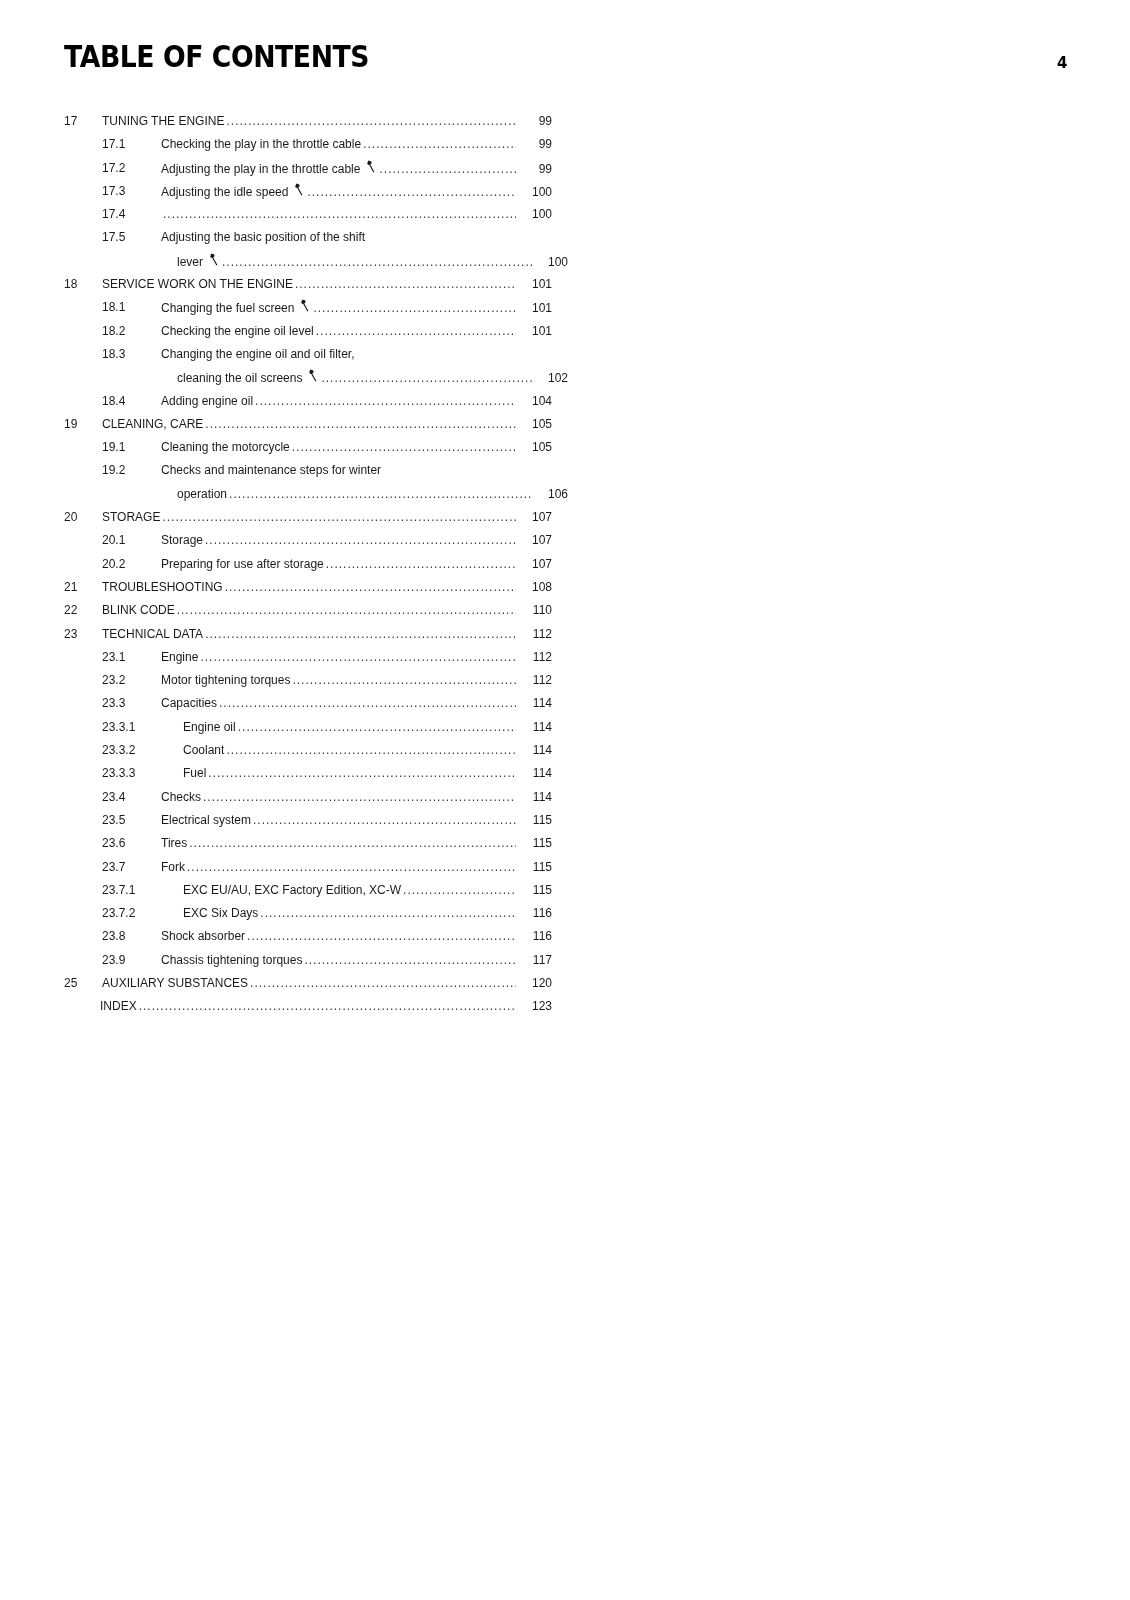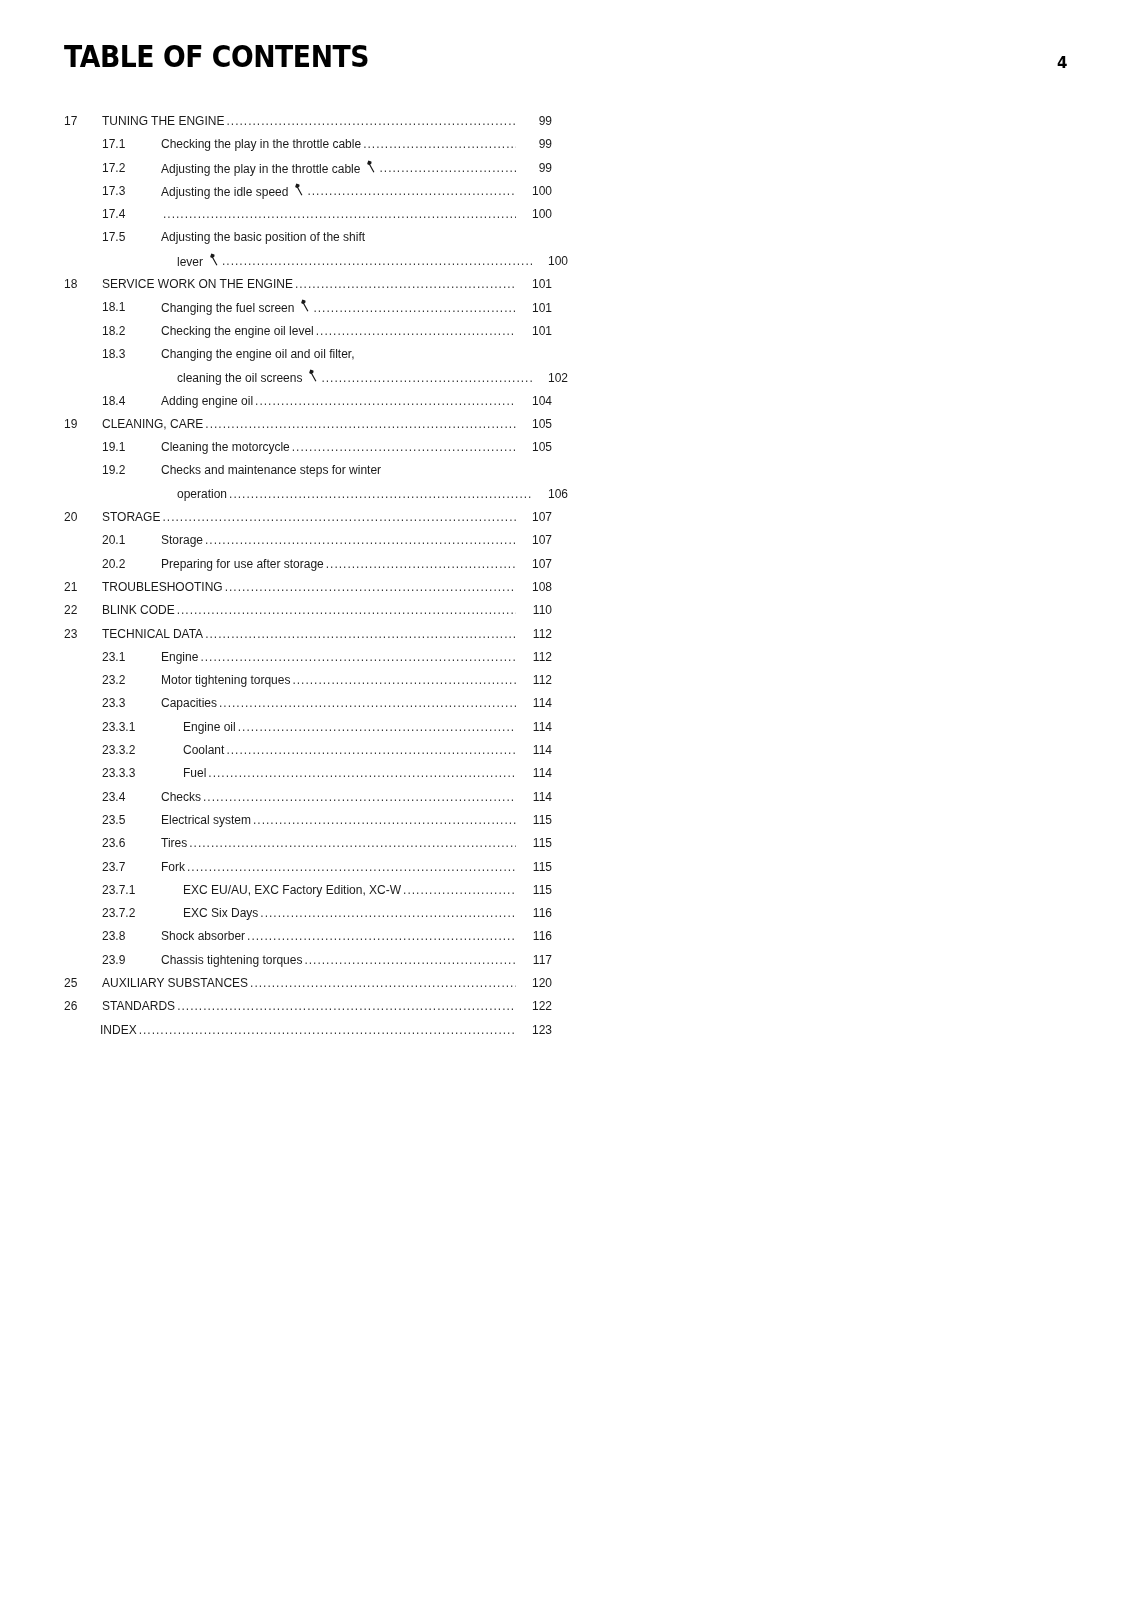--- a/index.html
+++ b/index.html
@@ -10,21 +10,21 @@
     .row { position: relative; height: 23.3px; font-size: 12px; line-height: 23.3px; white-space: nowrap; }
     .row.tall { height: 46.6px; }
     .num { position: absolute; top: 0; }
     .lvl0 .num { left: 0; }
     .lvl1 .num, .lvl2 .num { left: 38px; }
     .text-wrap { position: absolute; top: 0; right: 0; display: flex; }
     .lvl0 .text-wrap { left: 38px; }
     .lvl1 .text-wrap { left: 97px; }
     .lvl2 .text-wrap { left: 119px; }
     .index-row .text-wrap { left: 0; margin-left: 36px; }
-    .line { display: flex; width: 100%; align-items: center; }
+    .line { display: flex; width: 100%; align-items: flex-end; }
     .tall .first-line { position: absolute; top: 0; left: 0; }
     .tall .line { position: absolute; top: 23.3px; left: 0; margin-left: 16px; }
     .label { flex: 0 0 auto; }
     .wrench { display: inline-block; margin-left: 4px; font-size: 14px; transform: rotate(20deg); }
     .leader { flex: 1 1 auto; overflow: hidden; margin: 0 2px; letter-spacing: 1px; color: #333; }
     .leader::after { content: "........................................................................................................................................................"; }
     .pg { flex: 0 0 auto; text-align: right; min-width: 30px; padding-left: 4px; }
   </style>
 </head>
 <body>
@@ -388,30 +388,20 @@
     <div class="row lvl0">
       <span class="num">25</span>
       <div class="text-wrap">
         <div class="line">
           <span class="label"><span>AUXILIARY SUBSTANCES</span></span>
           <span class="leader"></span>
           <span class="pg">120</span>
         </div>
       </div>
     </div>
-    <div class="row lvl0">
-      <span class="num">26</span>
-      <div class="text-wrap">
-        <div class="line">
-          <span class="label"><span>STANDARDS</span></span>
-          <span class="leader"></span>
-          <span class="pg">122</span>
-        </div>
-      </div>
-    </div>
     <div class="row lvl0 index-row">
       <div class="text-wrap">
         <div class="line">
           <span class="label"><span>INDEX</span></span>
           <span class="leader"></span>
           <span class="pg">123</span>
         </div>
       </div>
     </div>
   </div>

